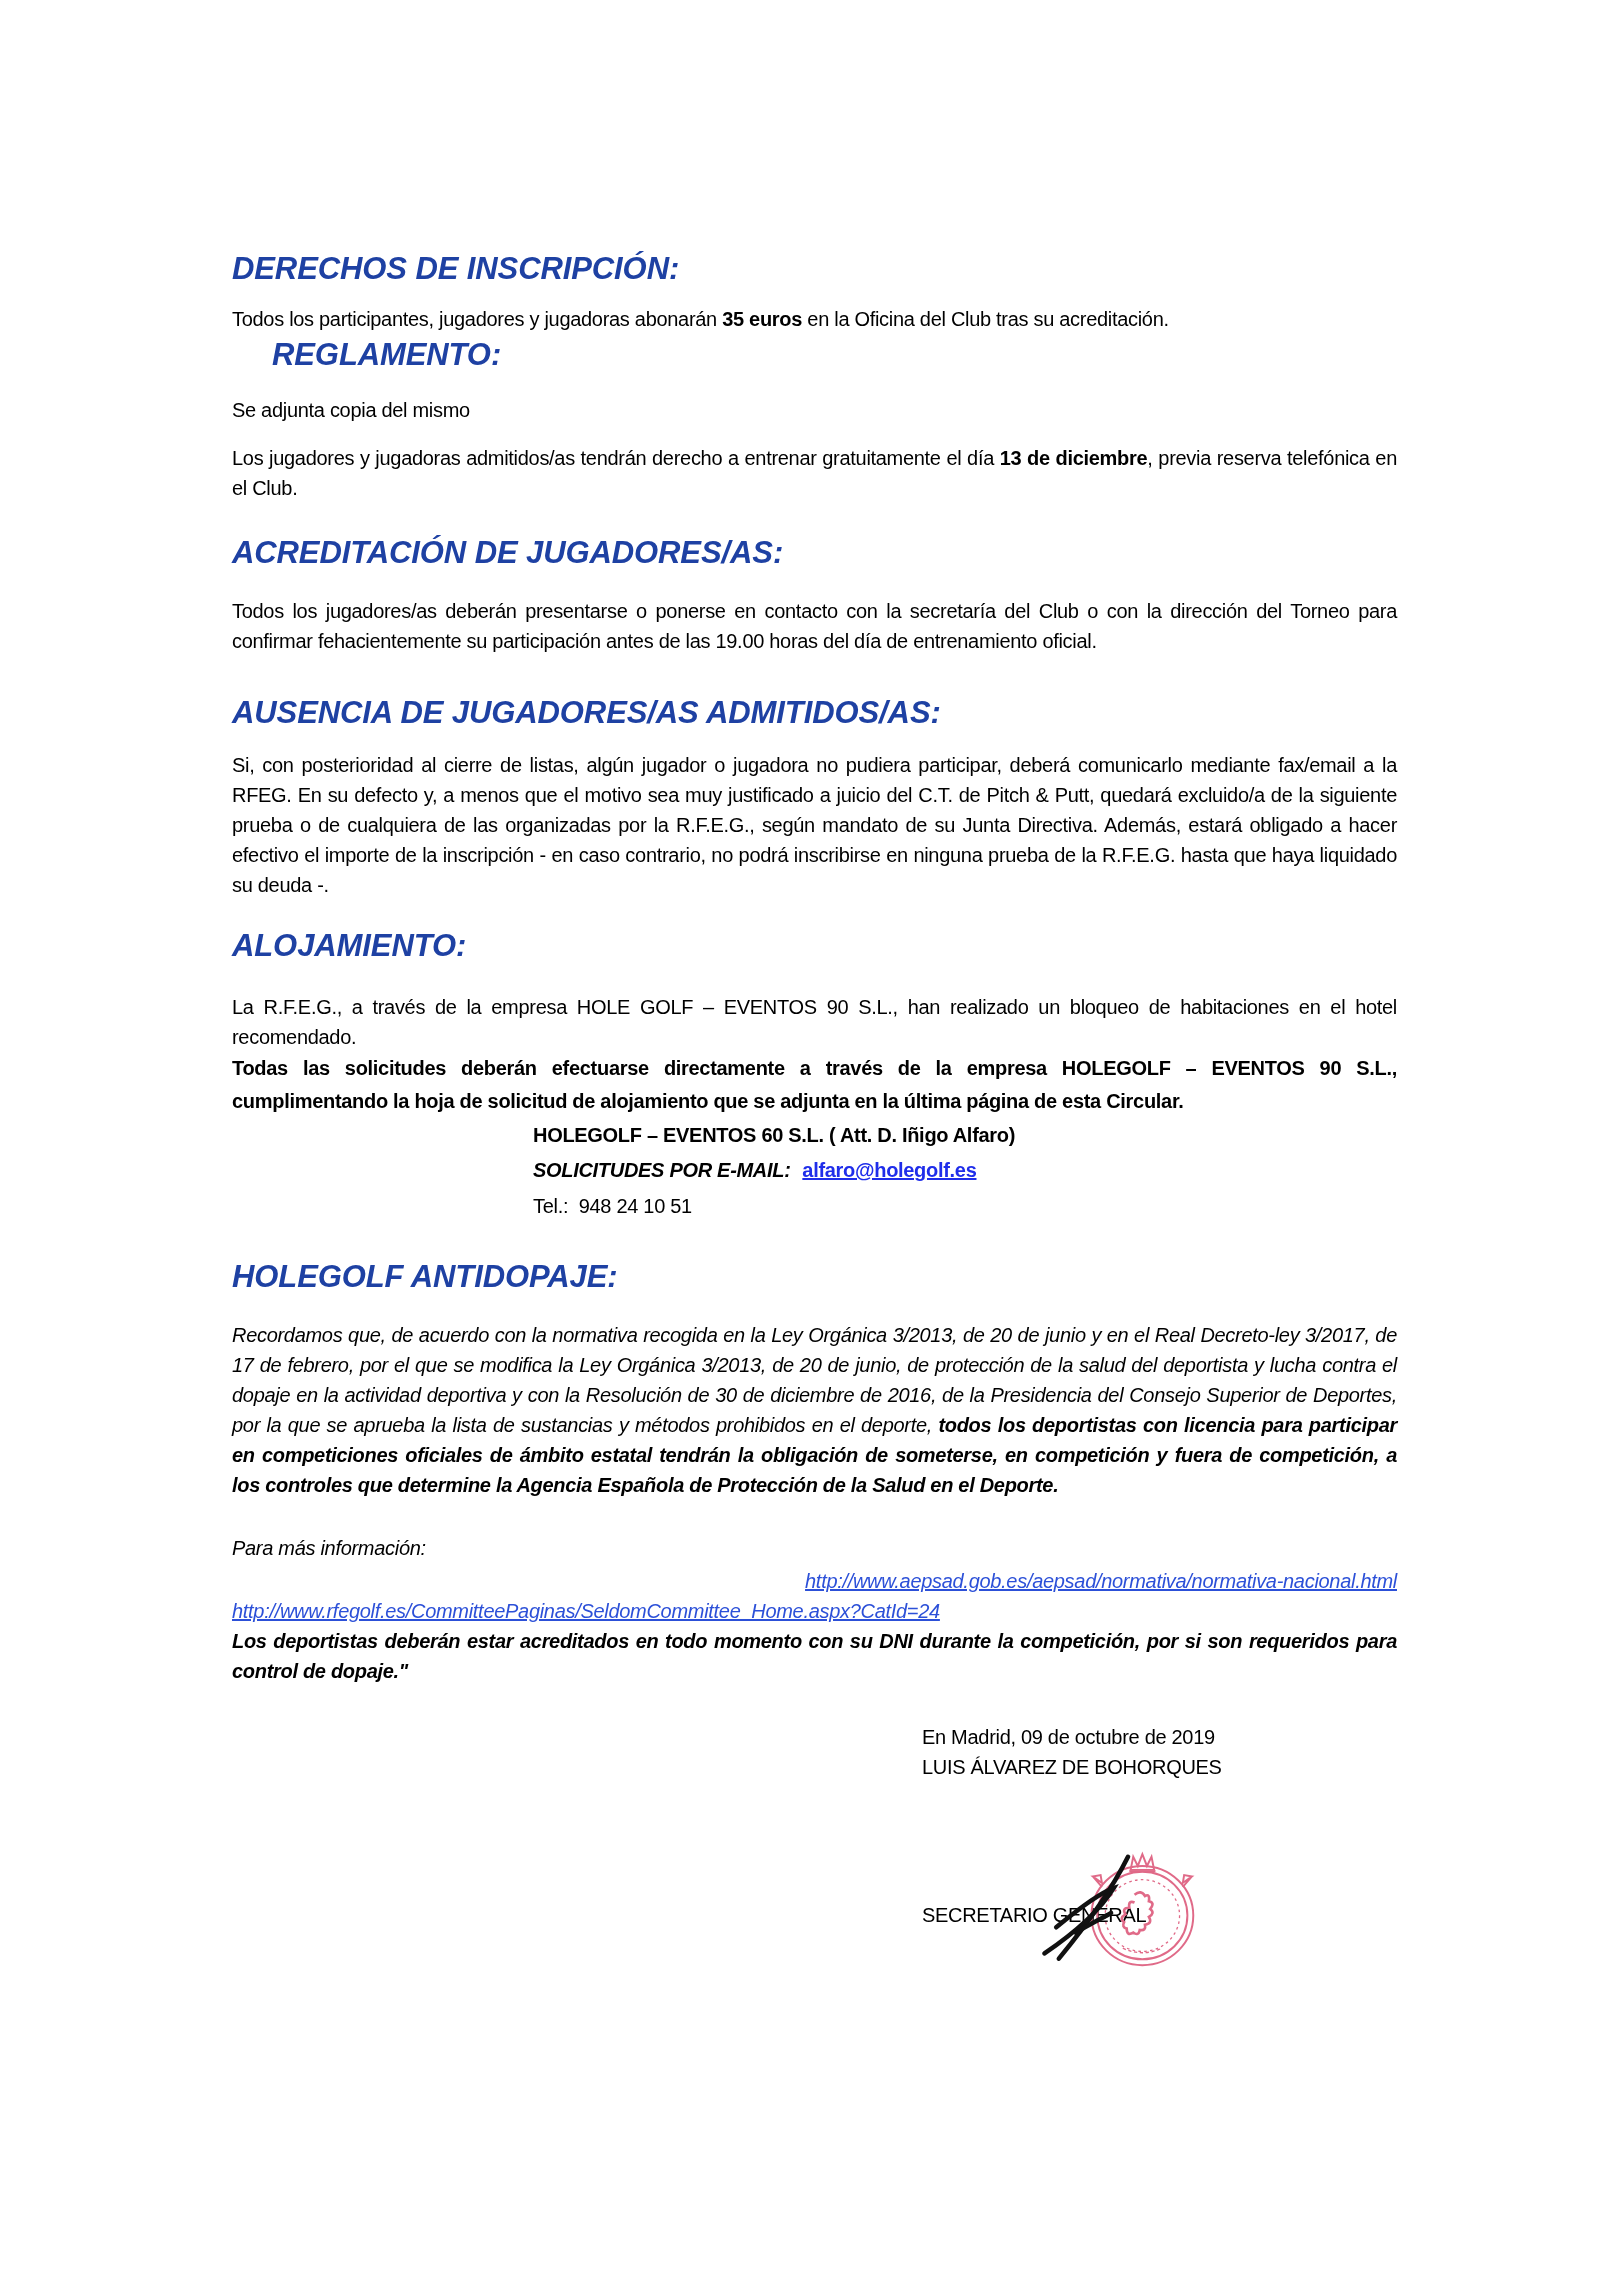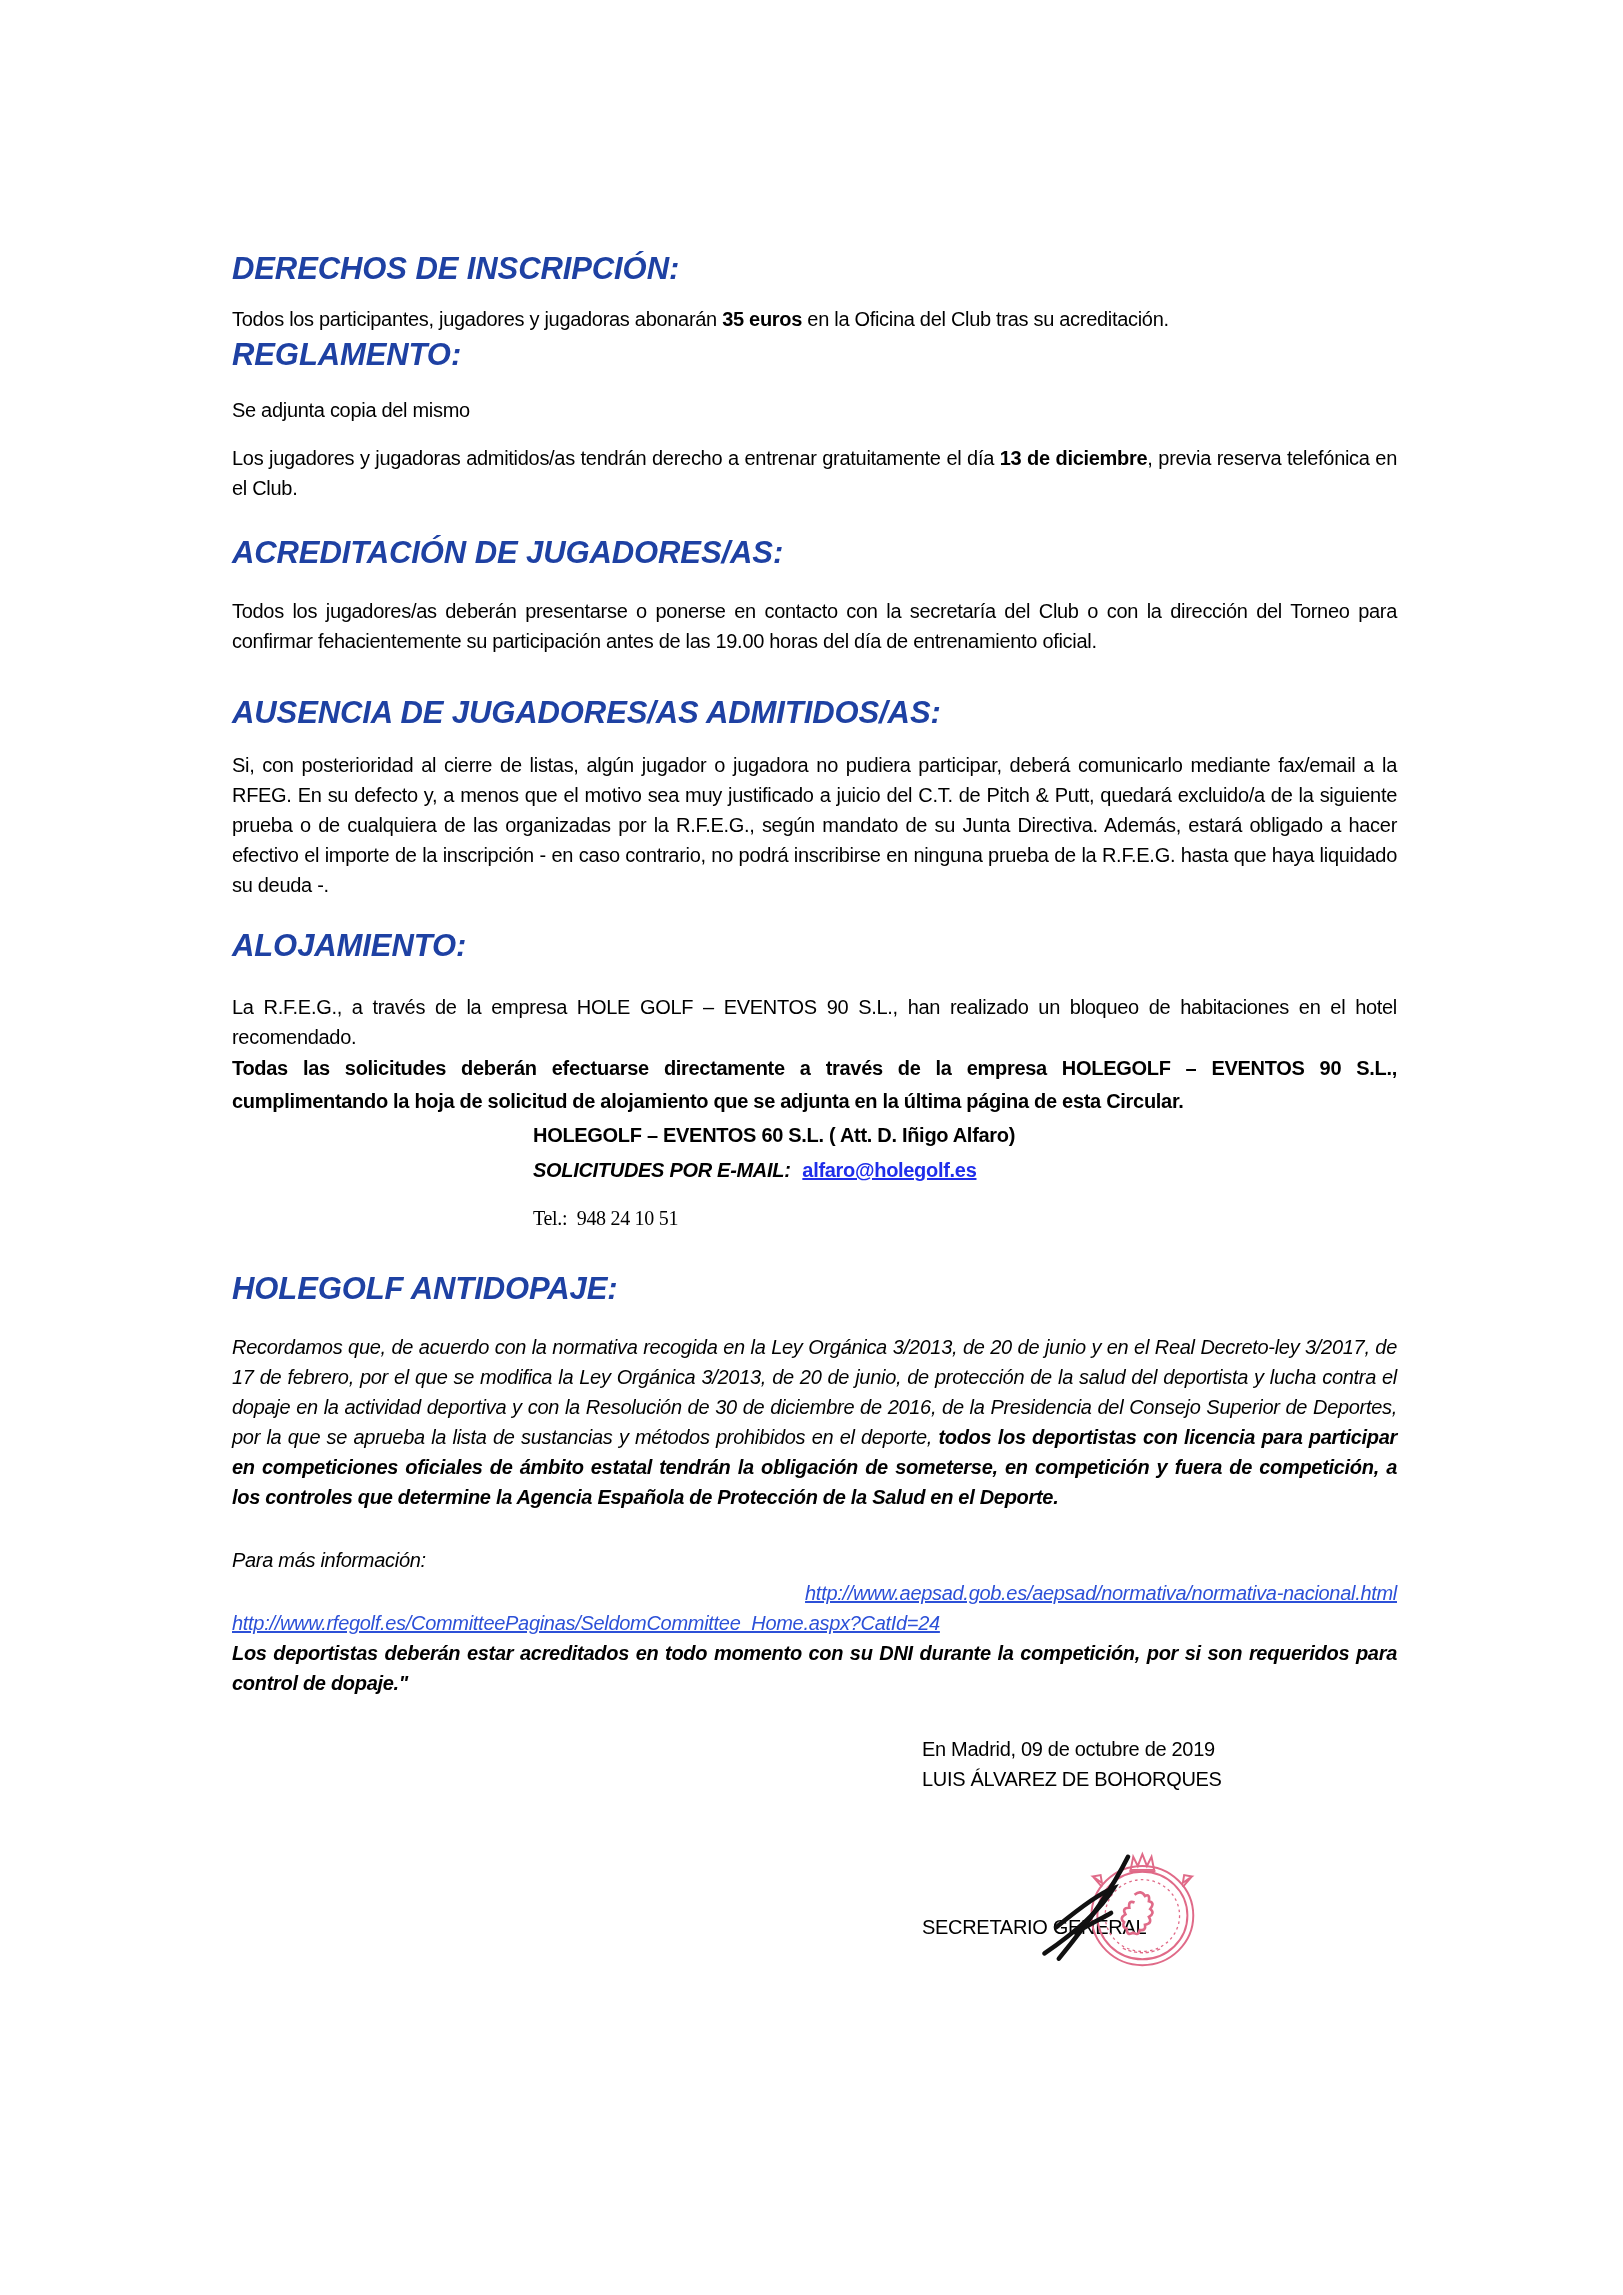--- a/index.html
+++ b/index.html
@@ -59,38 +59,38 @@
   .footer .fr{flex:1;text-align:right;}
 </style>
 </head>
 <body>
 
 <div class="page">
 
   <h2 class="sec">DERECHOS DE INSCRIPCIÓN:</h2>
   <p class="nowrap" style="margin-top:15.7px;"><span>Todos los participantes, jugadores y jugadoras abonarán </span><span class="b">35 euros</span><span> en la Oficina del Club tras su acreditación.</span></p>
 
-  <h2 class="sec" style="margin-top:2px;">REGLAMENTO:</h2>
+  <h2 class="sec" style="margin-top:2px;margin-left:40px;">REGLAMENTO:</h2>
   <p style="margin-top:21.6px;">Se adjunta copia del mismo</p>
 
   <p class="just mh92" style="margin-top:17.7px;"><span>Los jugadores y jugadoras admitidos/as tendrán derecho a entrenar gratuitamente el día </span><span class="b">13 de diciembre</span><span>, previa reserva telefónica en el Club.</span></p>
 
   <h2 class="sec" style="margin-top:31px;">ACREDITACIÓN DE JUGADORES/AS:</h2>
   <p class="just mh92" style="margin-top:24px;">Todos los jugadores/as deberán presentarse o ponerse en contacto con la secretaría del Club o con la dirección del Torneo para confirmar fehacientemente su participación antes de las 19.00 horas del día de entrenamiento oficial.</p>
 
   <h2 class="sec" style="margin-top:38px;">AUSENCIA DE JUGADORES/AS ADMITIDOS/AS:</h2>
   <p class="just mh230" style="margin-top:17.7px;">Si, con posterioridad al cierre de listas, algún jugador o jugadora no pudiera participar, deberá comunicarlo mediante fax/email a la RFEG. En su defecto y, a menos que el motivo sea muy justificado a juicio del C.T. de Pitch &amp; Putt, quedará excluido/a de la siguiente prueba o de cualquiera de las organizadas por la R.F.E.G., según mandato de su Junta Directiva. Además, estará obligado a hacer efectivo el importe de la inscripción - en caso contrario, no podrá inscribirse en ninguna prueba de la R.F.E.G. hasta que haya liquidado su deuda -.</p>
 
   <h2 class="sec" style="margin-top:26px;">ALOJAMIENTO:</h2>
   <p class="just mh92" style="margin-top:27.5px;">La R.F.E.G., a través de la empresa HOLE GOLF – EVENTOS 90 S.L., han realizado un bloqueo de habitaciones en el hotel recomendado.</p>
   <p class="just b lh50 mh100" style="margin-top:0;">Todas las solicitudes deberán efectuarse directamente a través de la empresa HOLEGOLF – EVENTOS 90 S.L., cumplimentando la hoja de solicitud de alojamiento que se adjunta en la última página de esta Circular.</p>
 
   <p class="contact b" style="margin-top:2px;">HOLEGOLF – EVENTOS 60 S.L. ( Att. D. Iñigo Alfaro)</p>
   <p class="contact" style="margin-top:5.2px;"><span class="bi" style="margin-right:11.8px;">SOLICITUDES POR E-MAIL:</span><a class="maillink">alfaro@holegolf.es</a></p>
-  <p class="contact pre" style="margin-top:18px;font-family:Liberation Serif, serif;">Tel.:  948 24 10 51</p>
+  <p class="contact pre" style="margin-top:6px;">Tel.:  948 24 10 51</p>
 
   <h2 class="sec" style="margin-top:37px;">HOLEGOLF ANTIDOPAJE:</h2>
   <p class="just i mh322" style="margin-top:24px;"><span>Recordamos que, de acuerdo con la normativa recogida en la Ley Orgánica 3/2013, de 20 de junio y en el Real Decreto-ley 3/2017, de 17 de febrero, por el que se modifica la Ley Orgánica 3/2013, de 20 de junio, de protección de la salud del deportista y lucha contra el dopaje en la actividad deportiva y con la Resolución de 30 de diciembre de 2016, de la Presidencia del Consejo Superior de Deportes, por la que se aprueba la lista de sustancias y métodos prohibidos en el deporte, </span><span class="b">todos los deportistas con licencia para participar en competiciones oficiales de ámbito estatal tendrán la obligación de someterse, en competición y fuera de competición, a los controles que determine la Agencia Española de Protección de la Salud en el Deporte.</span></p>
   <p class="i" style="margin-top:2px;">Para más información:</p>
   <p class="i" style="margin-top:2.6px;text-align:right;"><a class="doclink">http://www.aepsad.gob.es/aepsad/normativa/normativa-nacional.html</a></p>
   <p class="i" style="margin-top:0;"><a class="doclink">http://www.rfegolf.es/CommitteePaginas/SeldomCommittee_Home.aspx?CatId=24</a></p>
   <p class="just bi mh92" style="margin-top:0;">Los deportistas deberán estar acreditados en todo momento con su DNI durante la competición, por si son requeridos para control de dopaje."</p>
 
   <div class="sigblock">
     <p style="margin-top:36px;">En Madrid, 09 de octubre de 2019</p>

